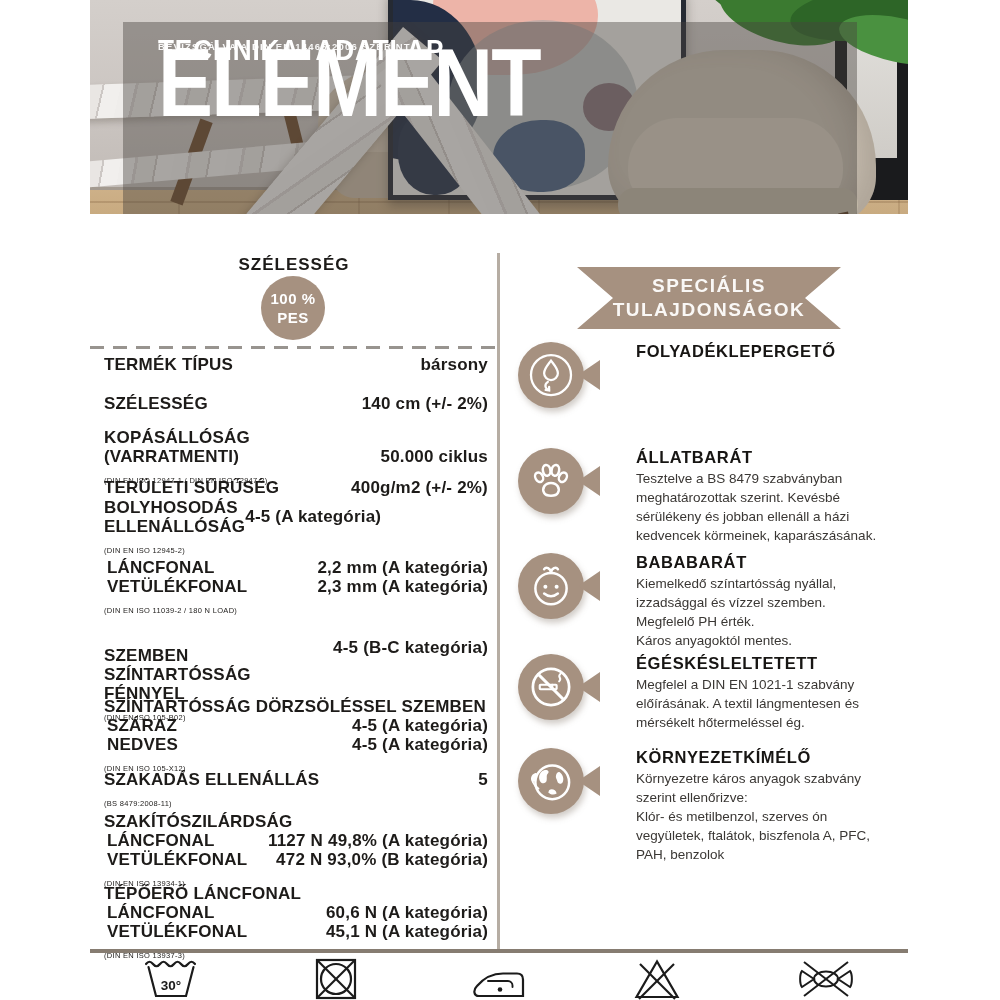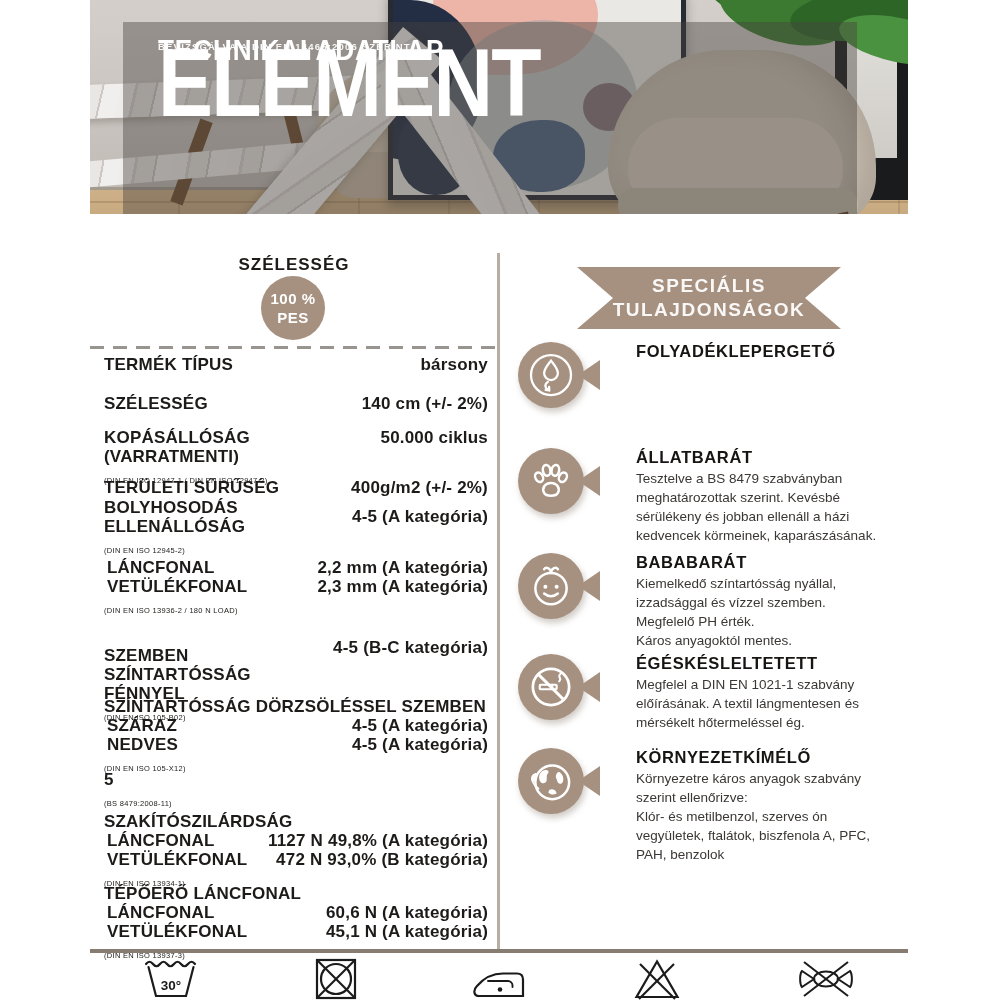--- a/index.html
+++ b/index.html
@@ -58,22 +58,22 @@
   
   .comp-head{position:absolute;left:90px;top:255px;width:408px;text-align:center;
      font-size:17px;font-weight:bold;letter-spacing:1px;}
   .badge{position:absolute;left:261px;top:276px;width:64px;height:64px;border-radius:50%;
      background:var(--taupe,#a69180);color:#fff;display:flex;flex-direction:column;
      align-items:center;justify-content:center;font-weight:bold;font-size:15px;line-height:19px;letter-spacing:.5px;}
   .dashed{position:absolute;left:90px;top:346px;width:408px;height:3px;
      background:repeating-linear-gradient(90deg,#98948f 0 14px,transparent 14px 23px);}
   .vdivider{position:absolute;left:497px;top:253px;width:2.5px;height:696px;background:var(--divider,#b6ada3);}
   .spec-row{position:absolute;left:104px;width:384px;}
-  .spec-line{display:flex;justify-content:space-between;align-items:flex-start;line-height:19px;}
-  .spec-flex{display:flex;justify-content:space-between;align-items:center;}
+  .spec-line{display:flex;justify-content:space-between;align-items:flex-end;line-height:19px;}
+  .spec-flex{display:flex;justify-content:flex-start;align-items:center;}
   .spec-flex.topalign{align-items:flex-start;}
   .spec-label,.spec-heading,.spec-value{font-weight:bold;font-size:17px;letter-spacing:.2px;}
   .spec-heading{line-height:19px;}
   .spec-value{text-align:right;white-space:nowrap;}
   .spec-note{font-size:7.5px;color:#23211f;letter-spacing:.3px;margin-top:10px;}
   .lbl2{line-height:19px;font-weight:bold;font-size:17px;letter-spacing:.2px;}
   .sub .spec-label{padding-left:3px;}
   
   .ribbon{position:absolute;left:577px;top:267px;width:264px;height:62px;background:var(--taupe,#a69180);
      clip-path:polygon(0 0,100% 0,calc(100% - 36px) 50%,100% 100%,0 100%,36px 50%);
@@ -189,21 +189,21 @@
 
   <div class="spec-row" style="top:558px">
     <div class="spec-line sub">
       <span class="spec-label">LÁNCFONAL</span>
       <span class="spec-value">2,2 mm (A kategória)</span>
     </div>
     <div class="spec-line sub">
       <span class="spec-label">VETÜLÉKFONAL</span>
       <span class="spec-value">2,3 mm (A kategória)</span>
     </div>
-    <div class="spec-note">(DIN EN ISO 13936-2 / 180 N LOAD)</div>
+    <div class="spec-note">(DIN EN ISO 11039-2 / 180 N LOAD)</div>
   </div>
 
   <div class="spec-row" style="top:638px">
     <div class="spec-flex topalign">
       <div>
         <div class="lbl2" style="margin-top:8px">SZEMBEN</div>
         <div class="lbl2">SZÍNTARTÓSSÁG FÉNNYEL</div>
         <div class="spec-note">(DIN EN ISO 105-B02)</div>
       </div>
       <span class="spec-value">4-5 (B-C kategória)</span>
@@ -218,20 +218,21 @@
     </div>
     <div class="spec-line sub">
       <span class="spec-label">NEDVES</span>
       <span class="spec-value">4-5 (A kategória)</span>
     </div>
     <div class="spec-note">(DIN EN ISO 105-X12)</div>
   </div>
 
   <div class="spec-row" style="top:770px">
     <div class="spec-line">
+      <span class="spec-label">SZAKADÁS ELLENÁLLÁS</span>
       <span class="spec-value">5</span>
     </div>
     <div class="spec-note">(BS 8479:2008-11)</div>
   </div>
 
   <div class="spec-row" style="top:812px">
     <div class="spec-heading">SZAKÍTÓSZILÁRDSÁG</div>
     <div class="spec-line sub">
       <span class="spec-label">LÁNCFONAL</span>
       <span class="spec-value">1127 N 49,8% (A kategória)</span>

